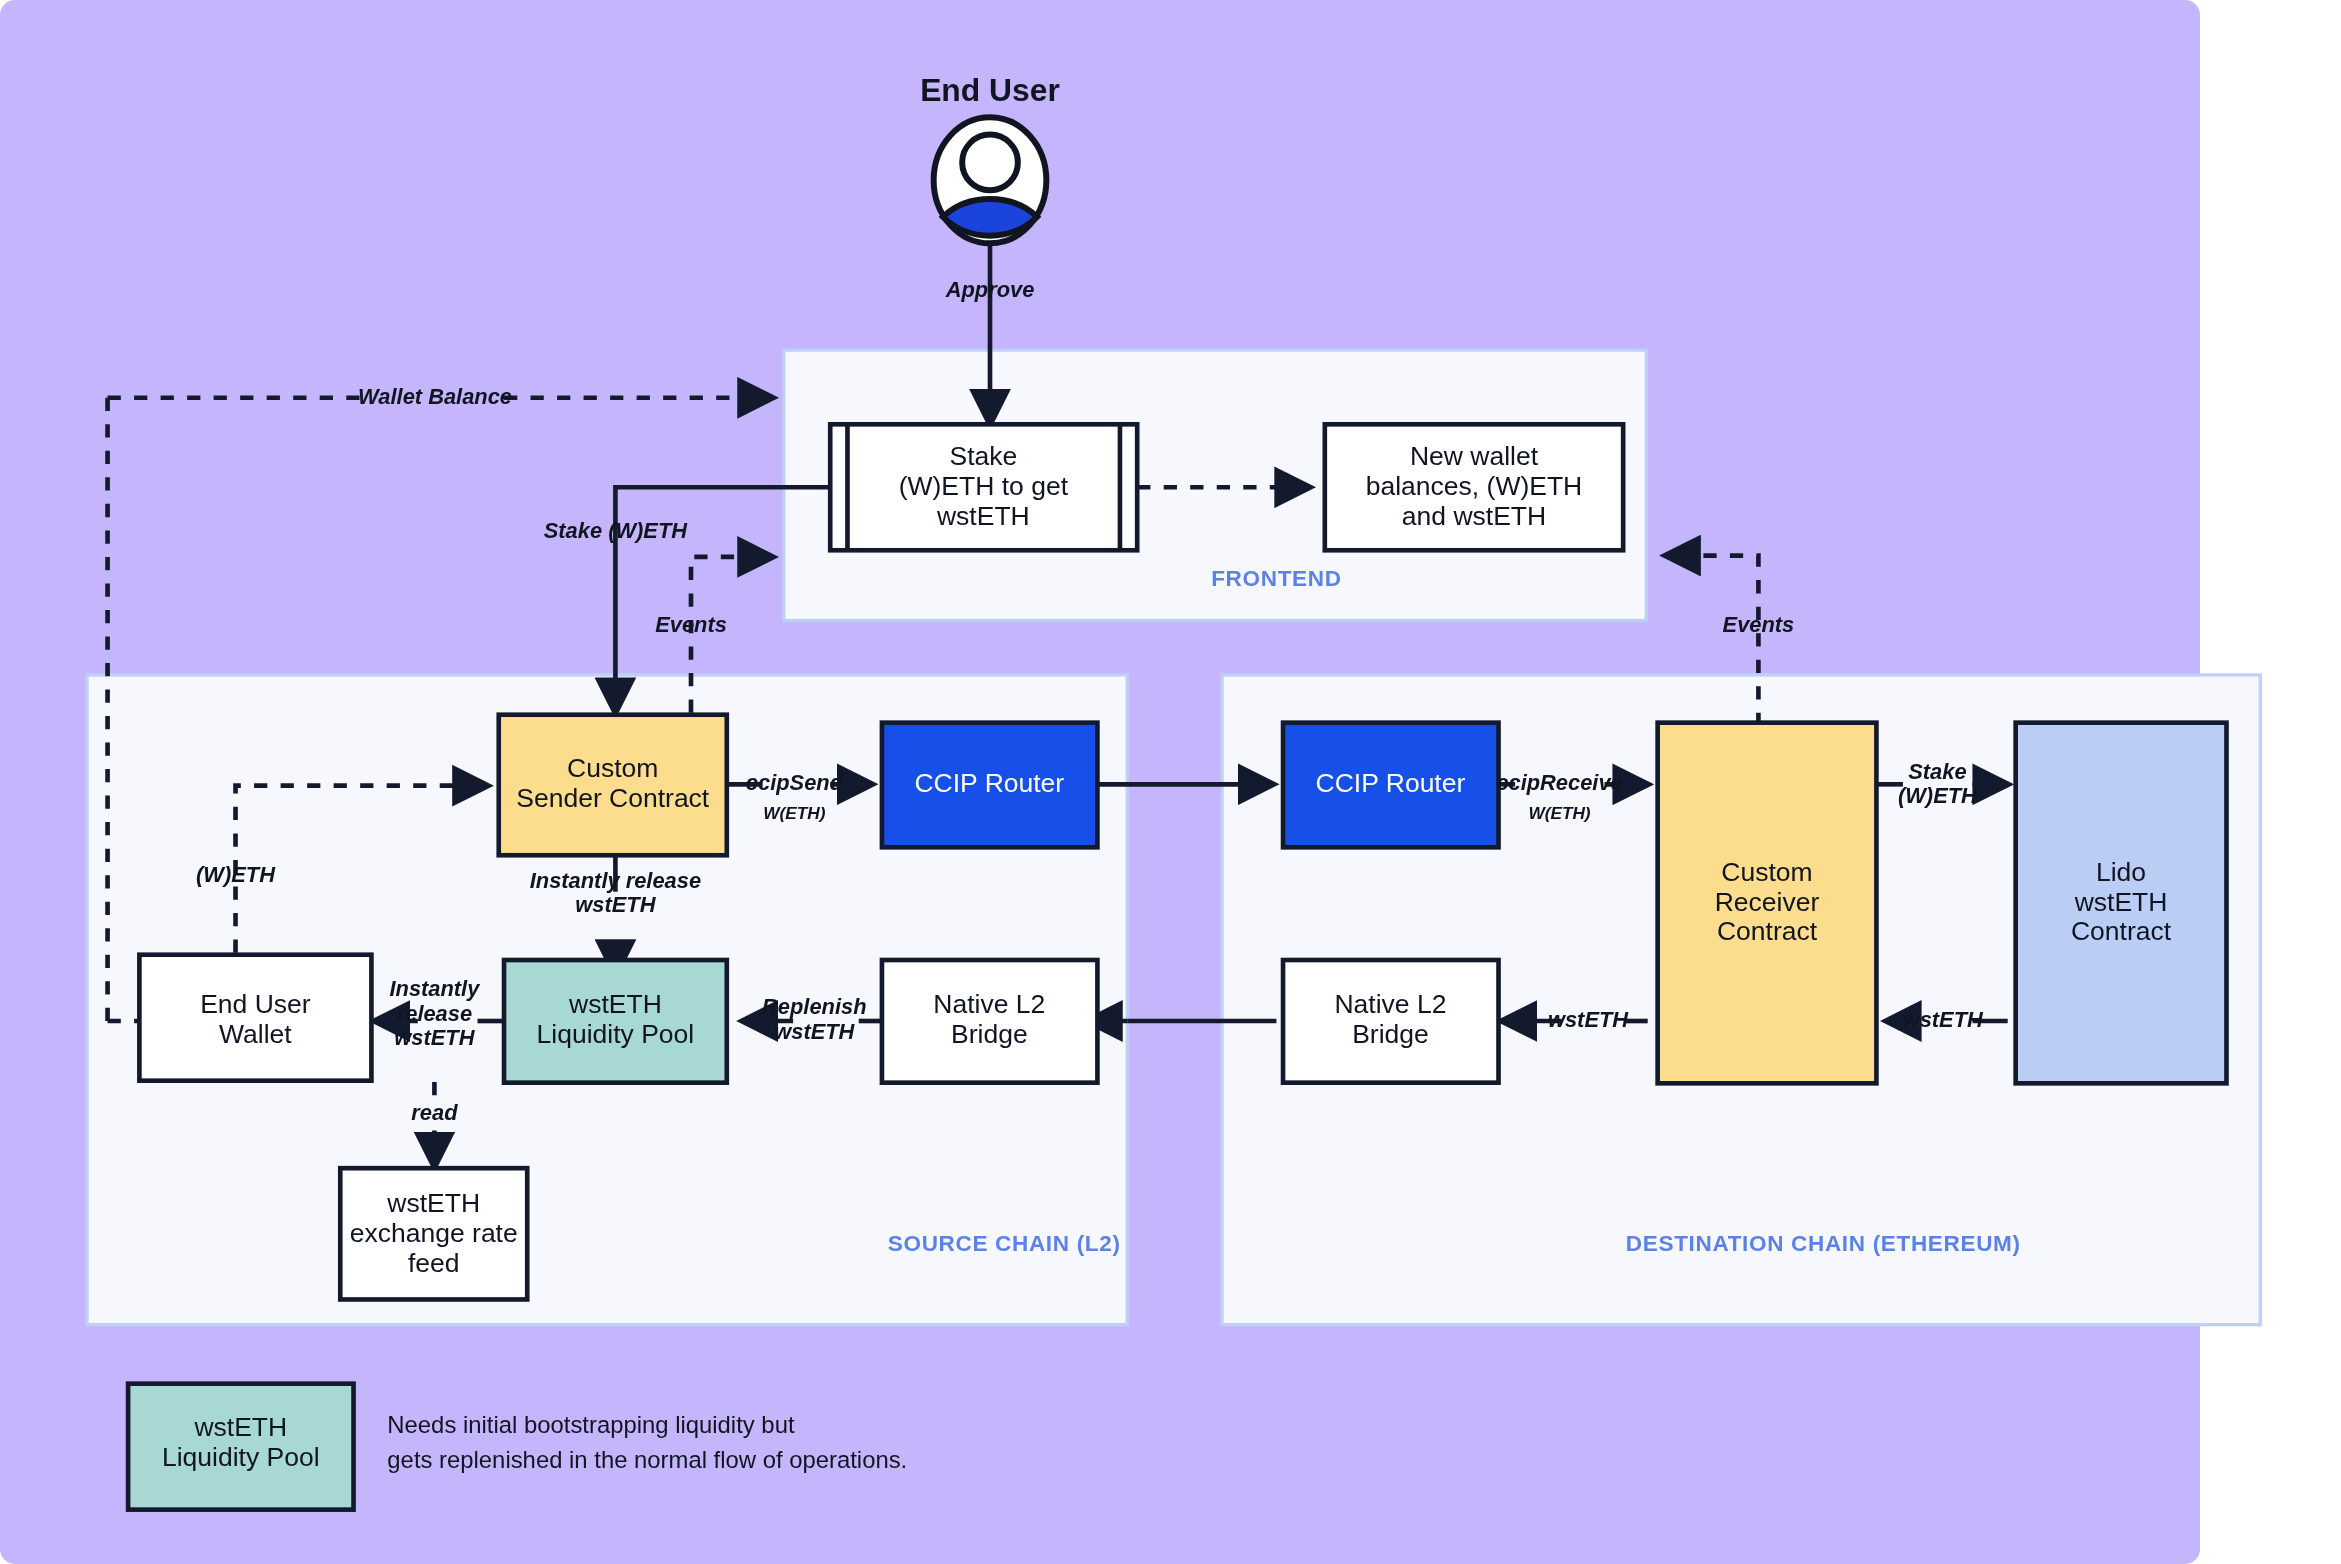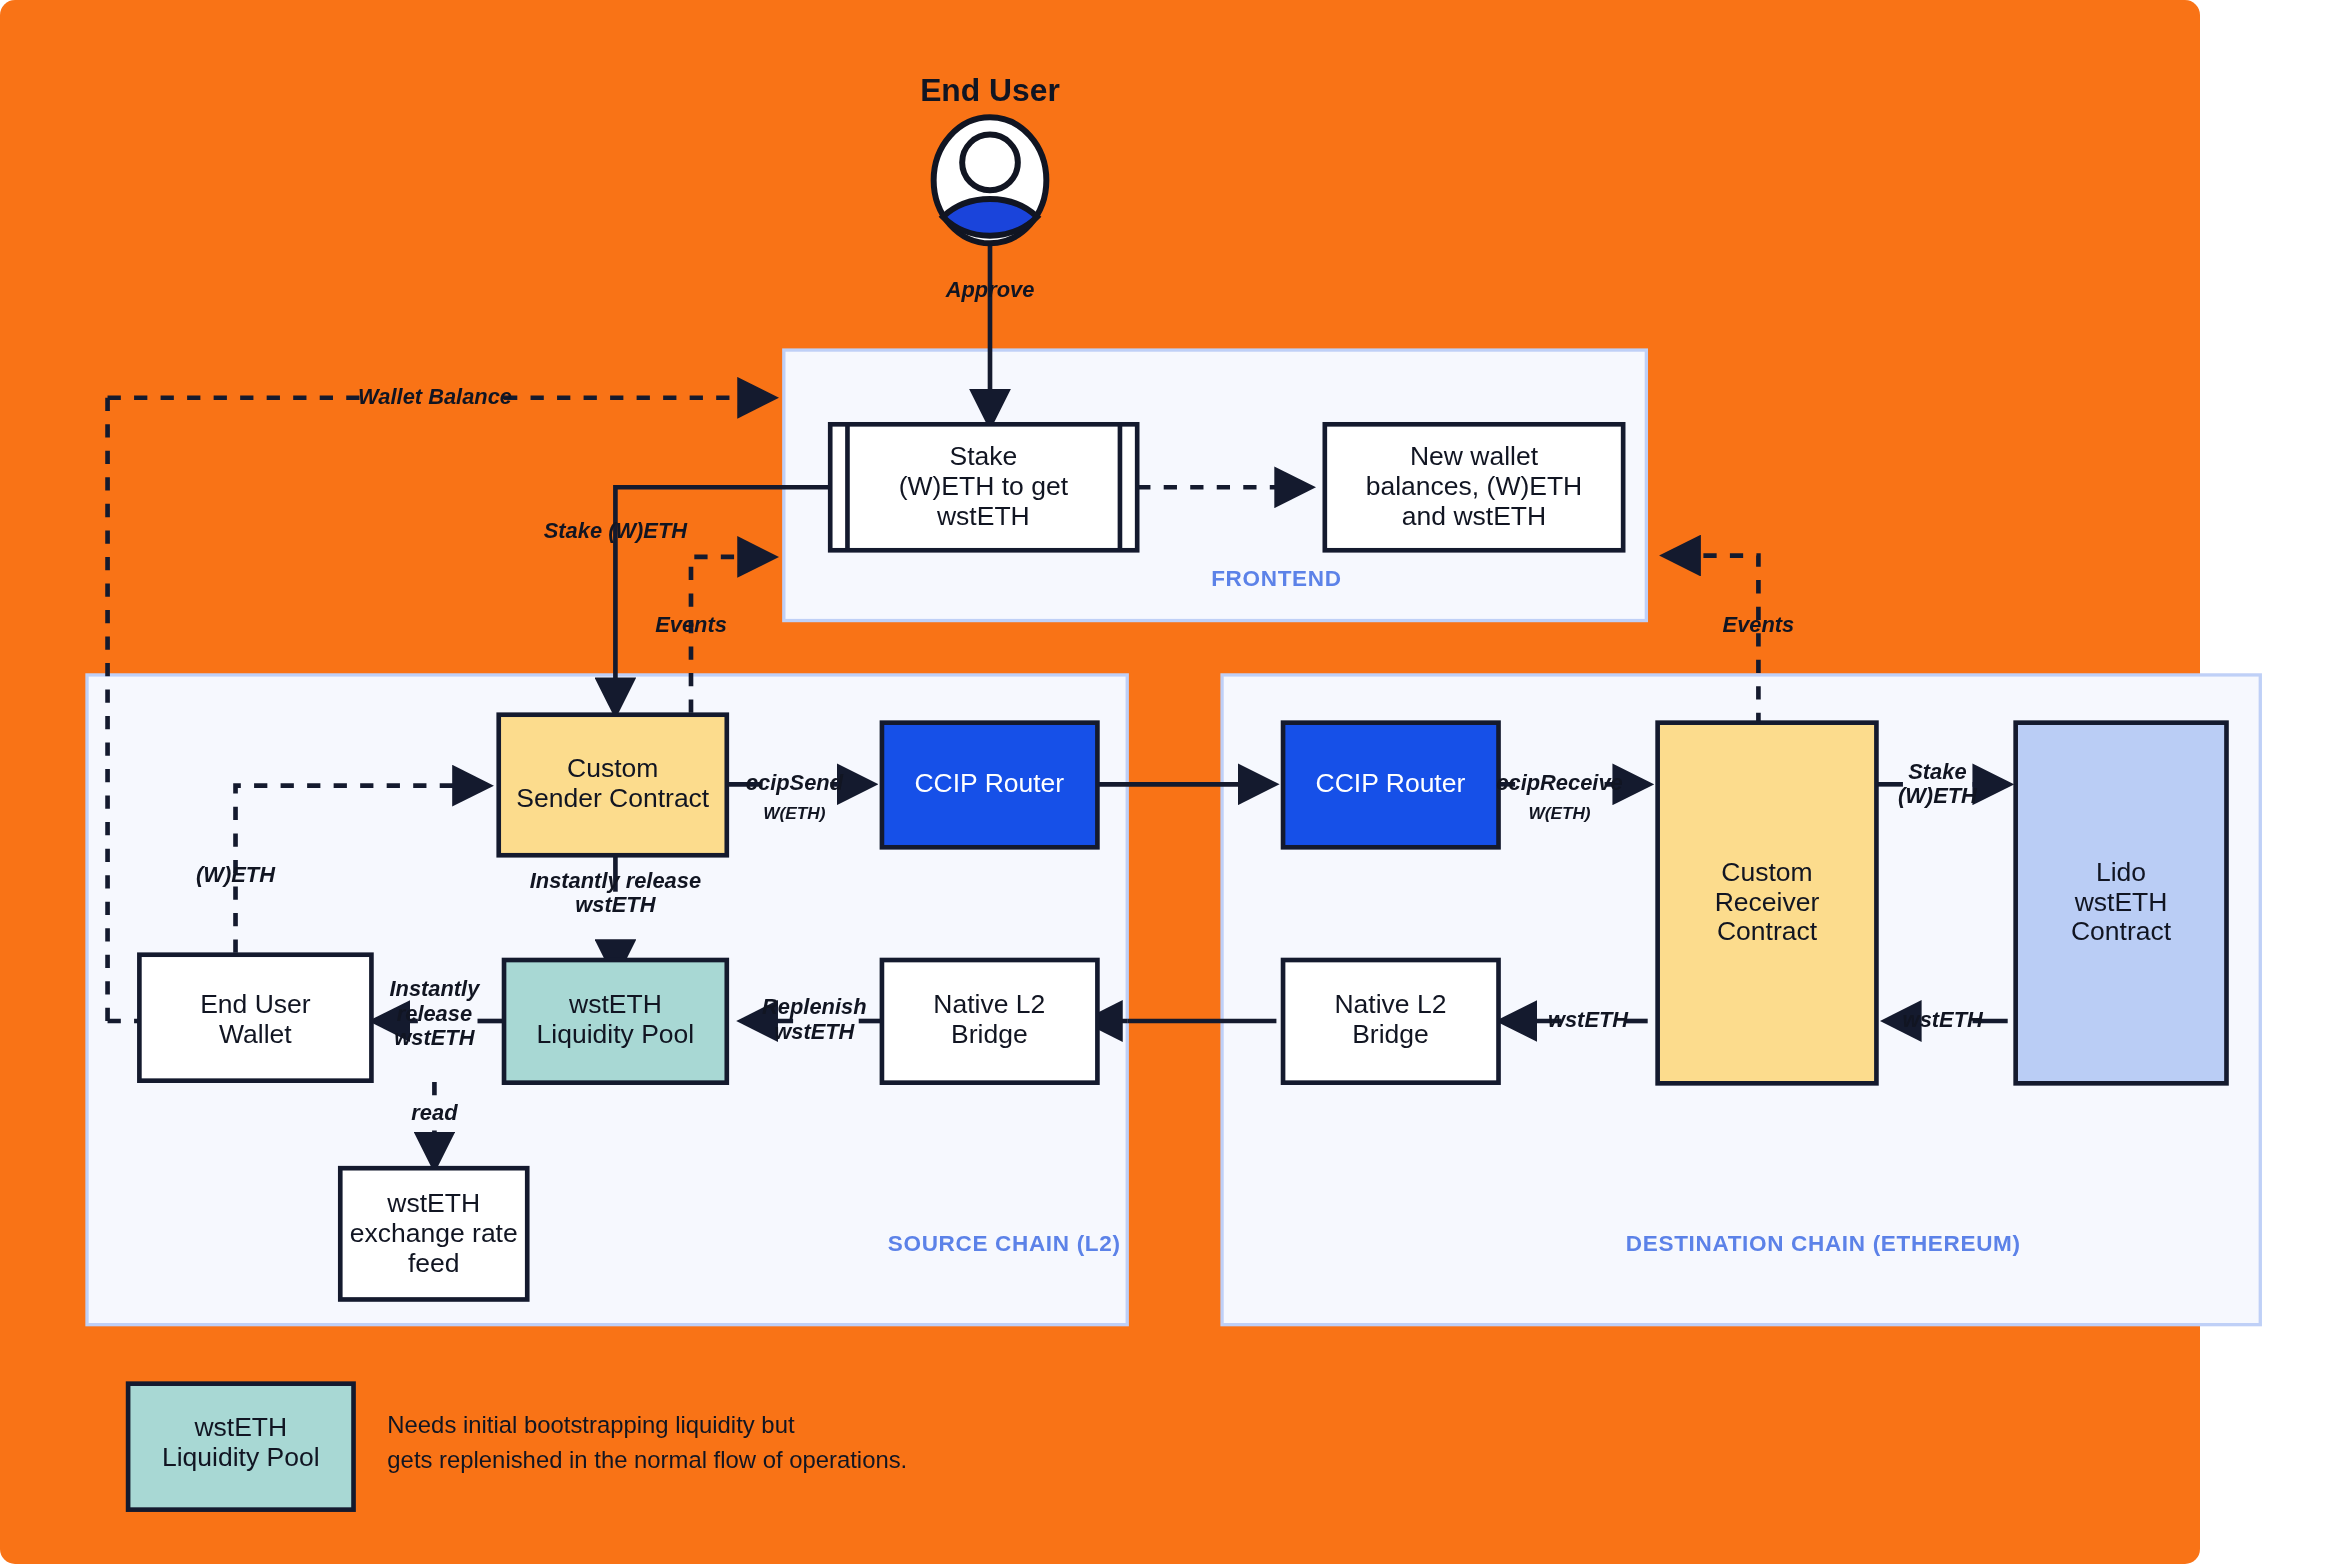--- a/index.html
+++ b/index.html
@@ -1,17 +1,17 @@
 <!DOCTYPE html>
 <html style="font-size:10.6px"><head>
 <meta charset="utf-8">
 <style>
   html,body{margin:0;padding:0;background:#ffffff;}
   body{width:2342px;height:1564px;font-family:"Liberation Sans",sans-serif;overflow:hidden;}
-  #stage{position:relative;width:2200px;height:1564px;background:#f97316;border-radius:15px;}
+  #stage{position:relative;width:2200px;height:1564px;background:#c4b5fd;border-radius:15px;}
   svg#diagram{position:absolute;left:0;top:0;width:2342px;height:1564px;display:block;}
   .region-fill{fill:#f6f8fe;stroke:#bfd0f7;stroke-width:5;}
   .node-rect{fill:#ffffff;stroke:#141a2e;stroke-width:7;}
   .node-yellow{fill:#fcdc8d;stroke:#141a2e;stroke-width:7;}
   .node-teal{fill:#a8d8d4;stroke:#141a2e;stroke-width:7;}
   .node-blue{fill:#1650e8;stroke:#141a2e;stroke-width:7;}
   .node-peri{fill:#bacdf5;stroke:#141a2e;stroke-width:7;}
   .ln{stroke:#141a2e;stroke-width:7;fill:none;}
   .ln-d{stroke:#141a2e;stroke-width:7;fill:none;stroke-dasharray:20 20;}
   .ttl{font-family:"Liberation Sans",sans-serif;font-size:40px;fill:#111522;text-anchor:middle;dominant-baseline:middle;}

